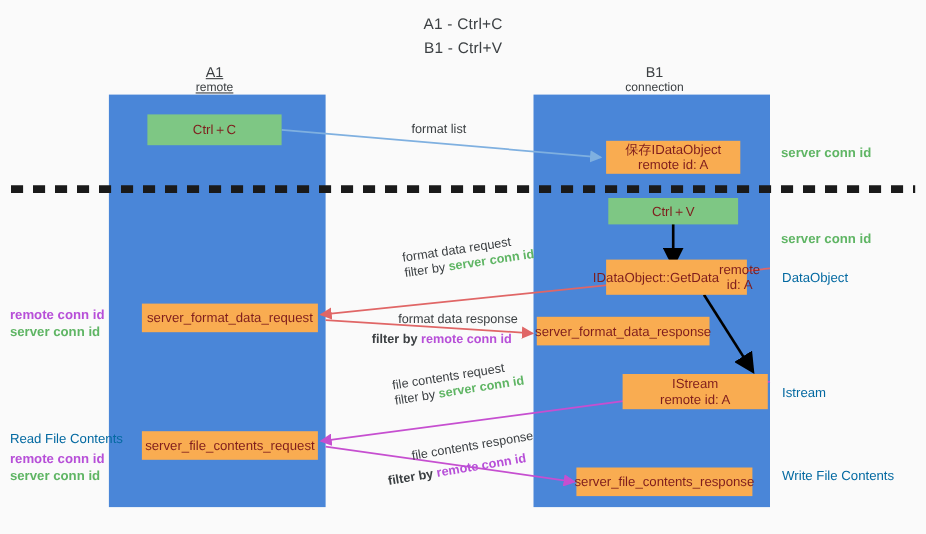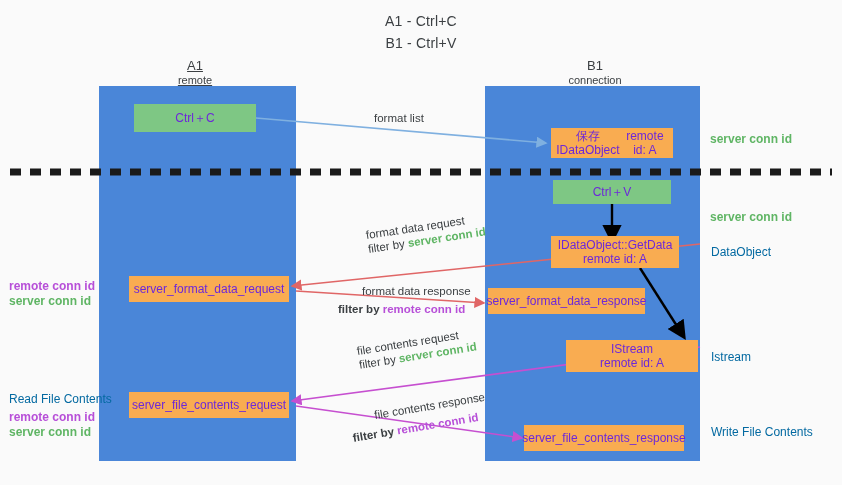--- a/index.html
+++ b/index.html
@@ -44,21 +44,21 @@
   .lane {
     background: #4a86d8;
   }
 
   
   .box {
     display: flex;
     align-items: center;
     justify-content: center;
     text-align: center;
-    color: #6d28d9;
+    color: #7f1d1d;
     font-size: 12px;
     line-height: 14px;
     box-sizing: border-box;
     padding: 2px 4px;
   }
   .box.green  { background: #7ec784; }
   .box.orange { background: #f9ac51; }
   .box .l2 { display: block; }
 
   
@@ -153,30 +153,30 @@
   </div>
 
   <div class="abs box orange" style="left:129px; top:276px; width:160px; height:26px;">
     <span>server_format_data_request</span>
   </div>
 
   <div class="abs box orange" style="left:129px; top:392px; width:160px; height:26px;">
     <span>server_file_contents_request</span>
   </div>
 
-  <div class="abs box orange" style="left:551px; top:128px; width:122px; height:30px; flex-direction:row;">
+  <div class="abs box orange" style="left:551px; top:128px; width:122px; height:30px; flex-direction:column;">
     <span>保存IDataObject</span>
     <span class="l2">remote id: A</span>
   </div>
 
   <div class="abs box green" style="left:553px; top:180px; width:118px; height:24px;">
     <span>Ctrl＋V</span>
   </div>
 
-  <div class="abs box orange" style="left:551px; top:236px; width:128px; height:32px; flex-direction:column;">
+  <div class="abs box orange" style="left:551px; top:236px; width:128px; height:32px; flex-direction:row;">
     <span>IDataObject::GetData</span>
     <span class="l2">remote id: A</span>
   </div>
 
   <div class="abs box orange" style="left:566px; top:340px; width:132px; height:32px; flex-direction:column;">
     <span>IStream</span>
     <span class="l2">remote id: A</span>
   </div>
 
   <div class="abs box orange" style="left:524px; top:425px; width:160px; height:26px;">

